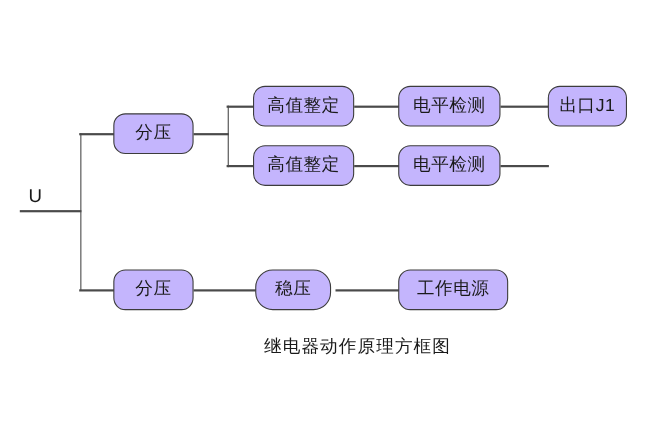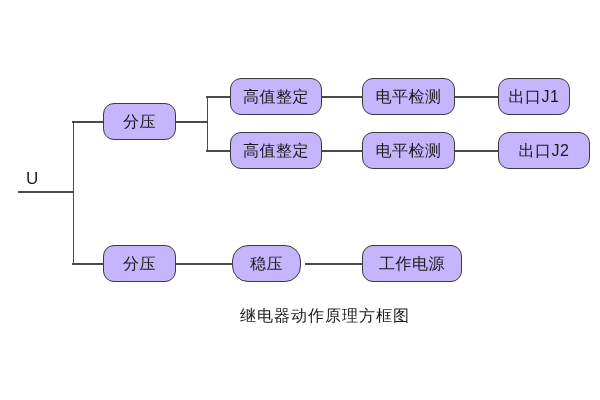--- a/index.html
+++ b/index.html
@@ -105,23 +105,20 @@
   </div>
 
   <div class="node" style="left:362px; top:132px; width:93px; height:37px;">
     <span class="node-label">电平检测</span>
   </div>
 
   <div class="node" style="left:498px; top:78px; width:72px; height:37px;">
     <span class="node-label">出口J1</span>
   </div>
 
-  <div class="node" style="left:498px; top:132px; width:92px; height:37px;">
-    <span class="node-label">出口J2</span>
-  </div>
 
   <div class="node" style="left:103px; top:245px; width:73px; height:37px;">
     <span class="node-label">分压</span>
   </div>
 
   <div class="node" style="left:232px; top:245px; width:69px; height:37px;border-radius:16px;">
     <span class="node-label">稳压</span>
   </div>
 
   <div class="node" style="left:362px; top:245px; width:100px; height:37px;text-align:right;">

